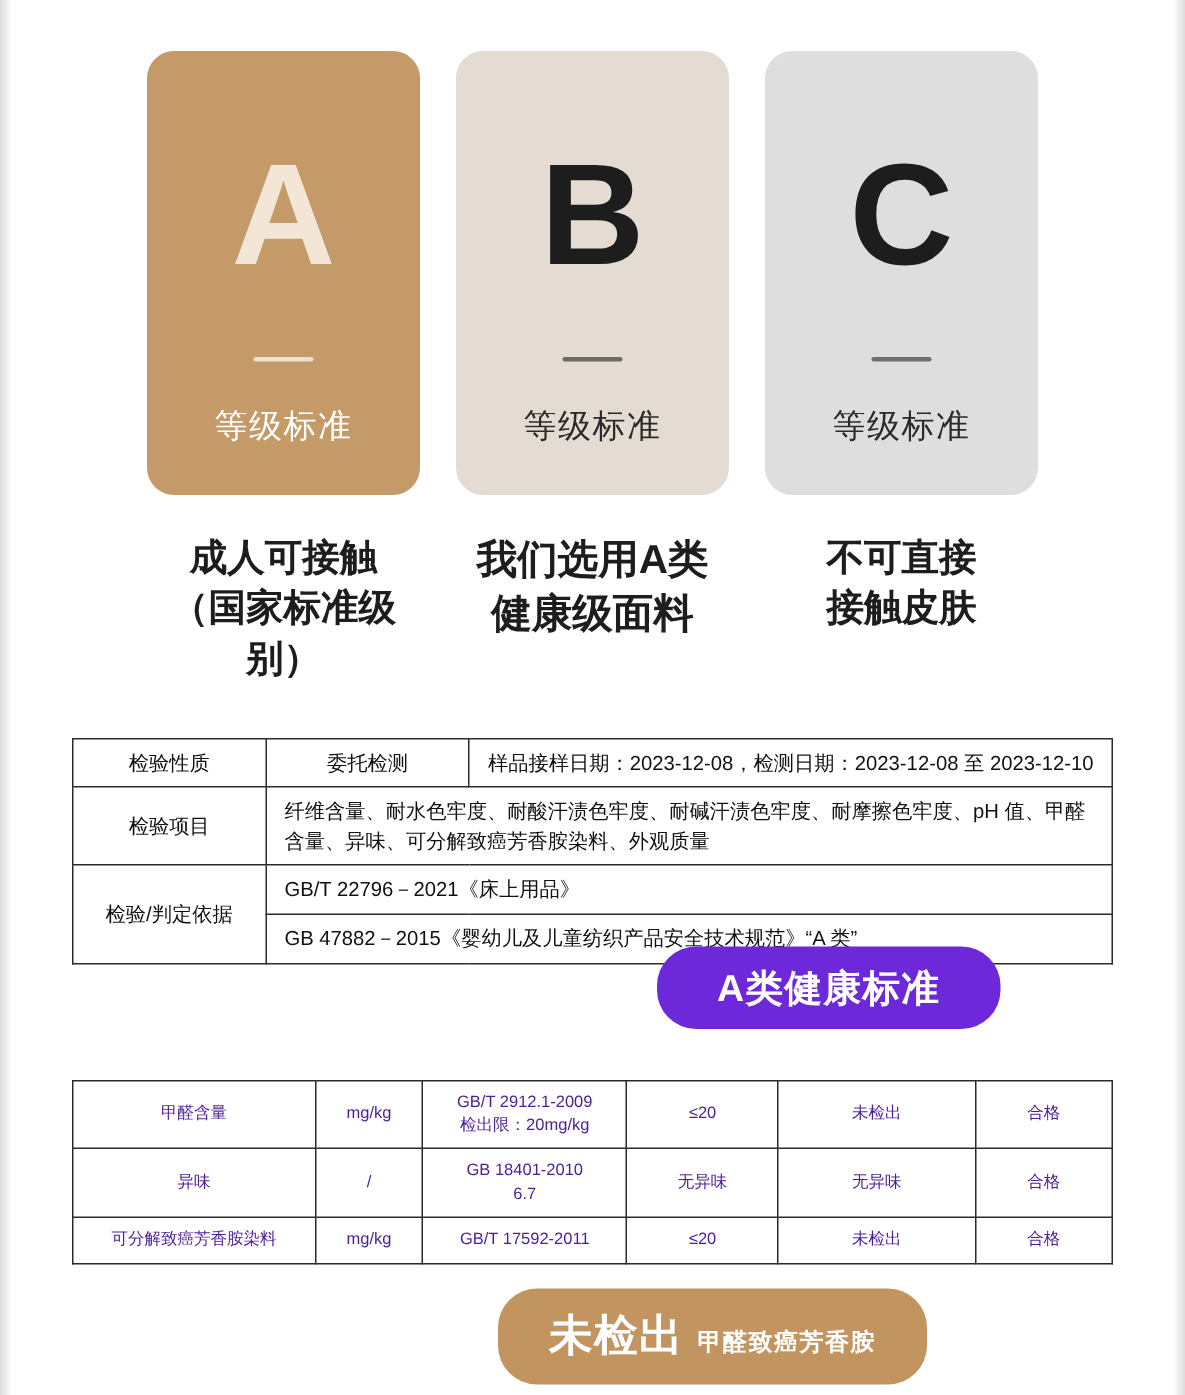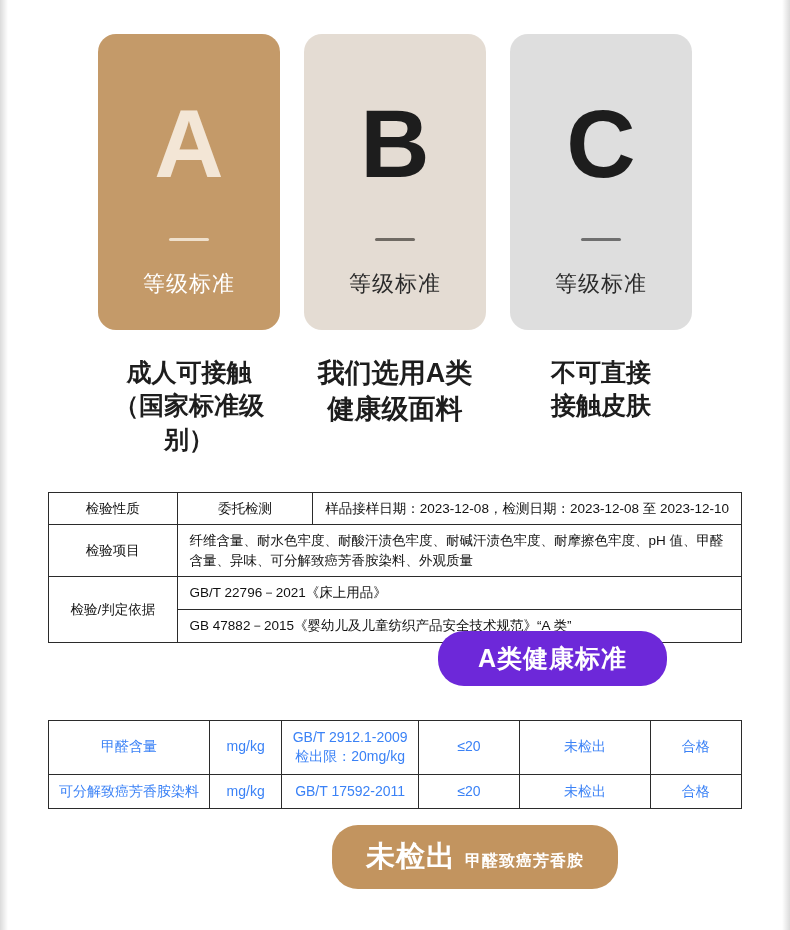--- a/index.html
+++ b/index.html
@@ -133,22 +133,22 @@
 
   
   .result-wrap {
     margin-top: 34px;
     padding: 0 48px;
     box-sizing: border-box;
   }
   table.result {
     border-collapse: collapse;
     width: 100%;
-    font-size: 14px;
-    color: #3b82f6;
+    font-size: 11px;
+    color: #4c1d95;
   }
   table.result td {
     border: 1px solid #2b2b2b;
     padding: 7px 6px;
     text-align: center;
     vertical-align: middle;
     line-height: 1.4;
   }
   table.result td.c1 { width: 164px; }
   table.result td.c2 { width: 62px; }
@@ -249,20 +249,31 @@
       <td class="c2">mg/kg</td>
       <td class="c3">
         <div>GB/T 2912.1-2009</div>
         <div>检出限：20mg/kg</div>
       </td>
       <td class="c4">≤20</td>
       <td class="c5">未检出</td>
       <td class="c6">合格</td>
     </tr>
     <tr>
+      <td class="c1">异味</td>
+      <td class="c2">/</td>
+      <td class="c3">
+        <div>GB 18401-2010</div>
+        <div>6.7</div>
+      </td>
+      <td class="c4">无异味</td>
+      <td class="c5">无异味</td>
+      <td class="c6">合格</td>
+    </tr>
+    <tr>
       <td class="c1">可分解致癌芳香胺染料</td>
       <td class="c2">mg/kg</td>
       <td class="c3">GB/T 17592-2011</td>
       <td class="c4">≤20</td>
       <td class="c5">未检出</td>
       <td class="c6">合格</td>
     </tr>
   </tbody>
     </table>
 </div>

